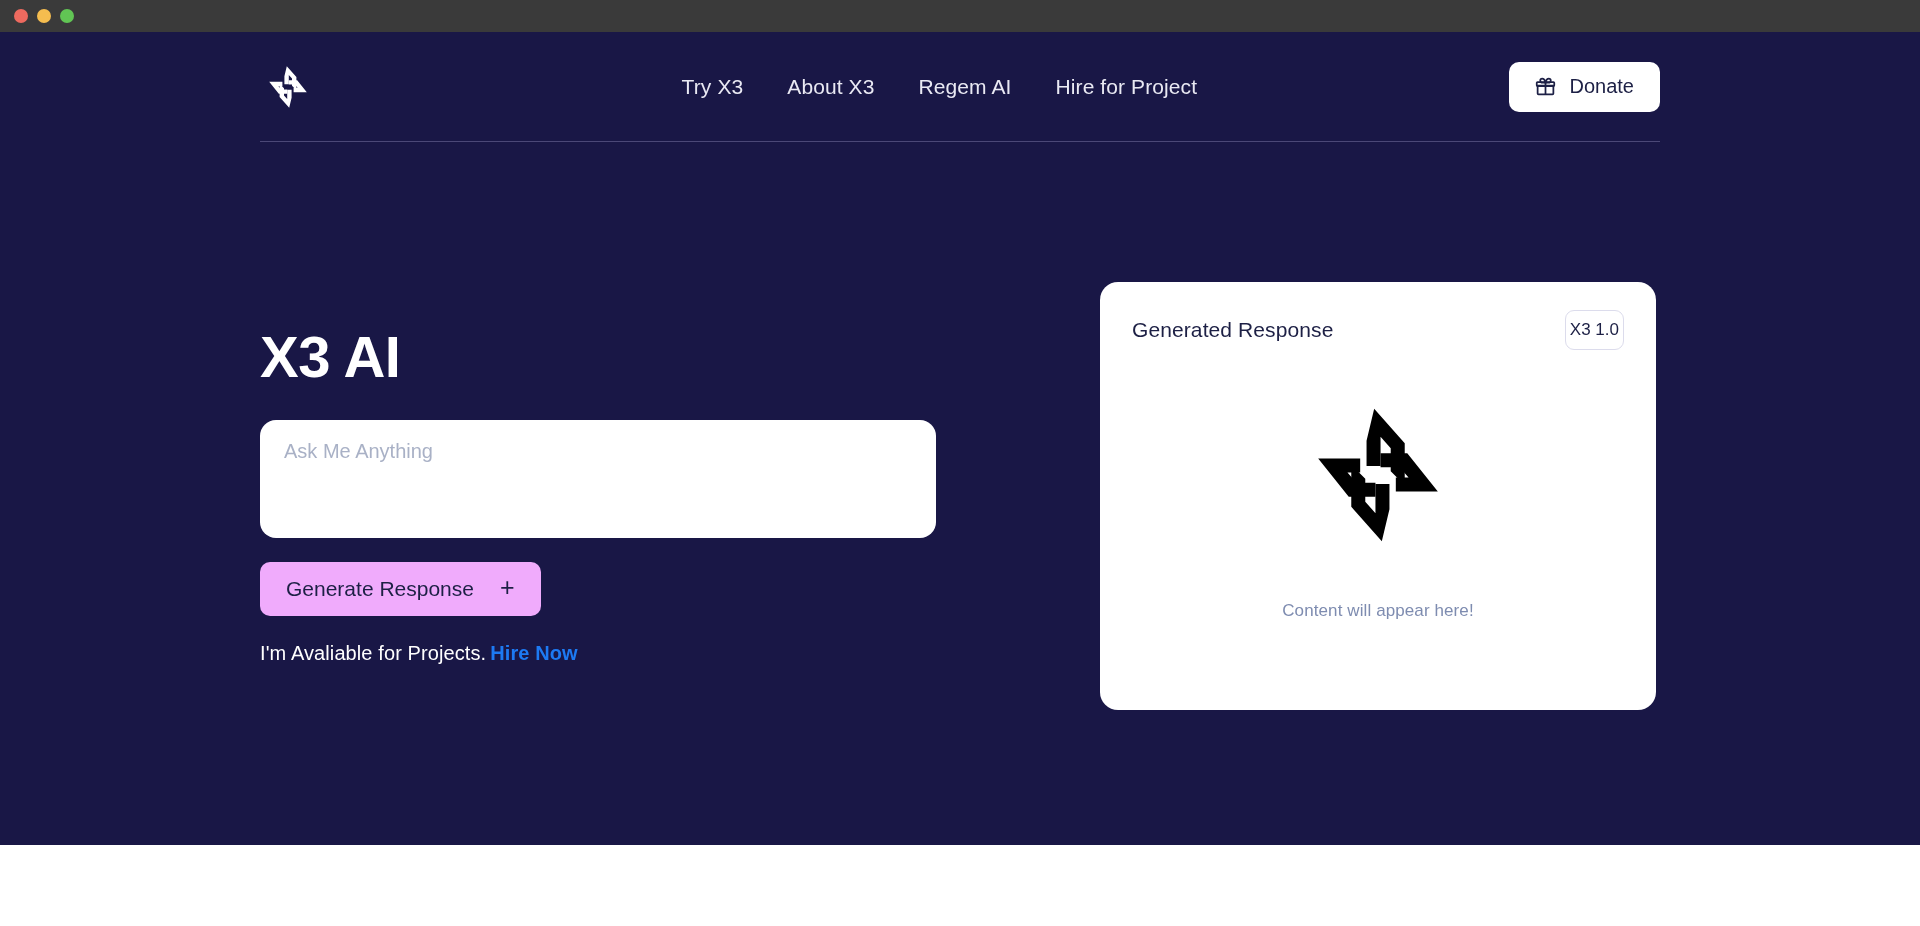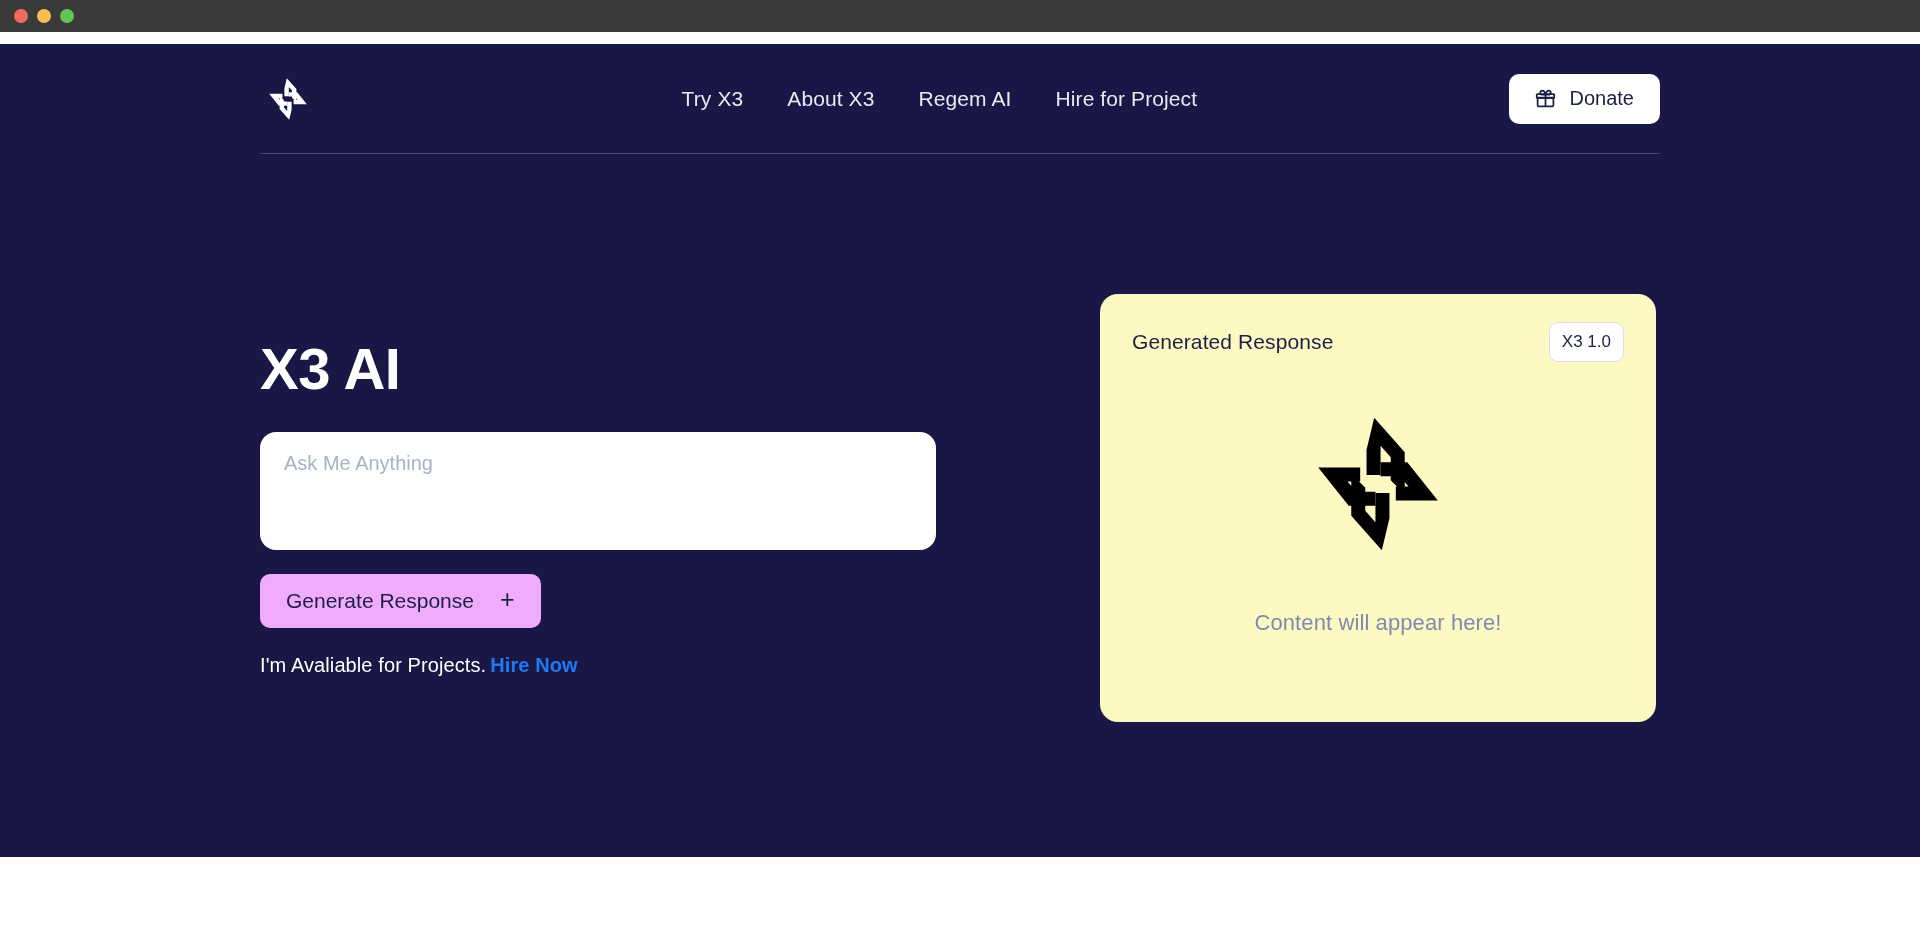--- a/index.html
+++ b/index.html
@@ -26,21 +26,20 @@
   .dot-red    { background: #ee6a5f; }
   .dot-yellow { background: #f5bd4f; }
   .dot-green  { background: #61c554; }
 
   
   .hero {
     background: #191746;
     height: 813px;
     width: 100%;
     position: relative;
-    margin-top: 12px;
   }
   .page-below { background: #ffffff; height: 81px; width: 100%; }
 
   .container {
     width: 1440px;
     margin: 0 auto;
     padding: 0 20px;
     position: relative;
   }
 
@@ -167,21 +166,21 @@
     color: #1d7af3;
     font-weight: bold;
     text-decoration: none;
     margin-left: 4px;
   }
 
   
   .response-card {
     width: 556px;
     height: 428px;
-    background: #fef9c3;
+    background: #ffffff;
     border-radius: 18px;
     margin-left: 100px;
     padding: 28px 32px 24px;
     display: flex;
     flex-direction: column;
     flex: 0 0 auto;
   }
 
   .card-head {
     display: flex;
@@ -189,41 +188,41 @@
     justify-content: space-between;
   }
   .card-title {
     font-size: 21px;
     color: #1d2045;
     letter-spacing: .1px;
   }
   .model-badge {
     border: 1px solid #dcdcec;
     border-radius: 9px;
-    padding: 9px 12px;
+    padding: 9px 4px;
     font-size: 17px;
     color: #1d2045;
     background: #ffffff;
     cursor: pointer;
     font-family: "Liberation Sans", sans-serif;
     white-space: nowrap;
   }
 
   .card-body {
     flex: 1;
     display: flex;
     flex-direction: column;
     align-items: center;
     justify-content: center;
     gap: 56px;
     padding-bottom: 10px;
   }
   .card-logo svg { width: 128px; height: 140px; display: block; }
   .card-placeholder {
-    font-size: 22px;
+    font-size: 17px;
     color: #7e8cb0;
     letter-spacing: .1px;
   }
 </style>
 </head>
 <body>
 
 <div class="titlebar">
   <span class="dot dot-red"></span>
   <span class="dot dot-yellow"></span>

